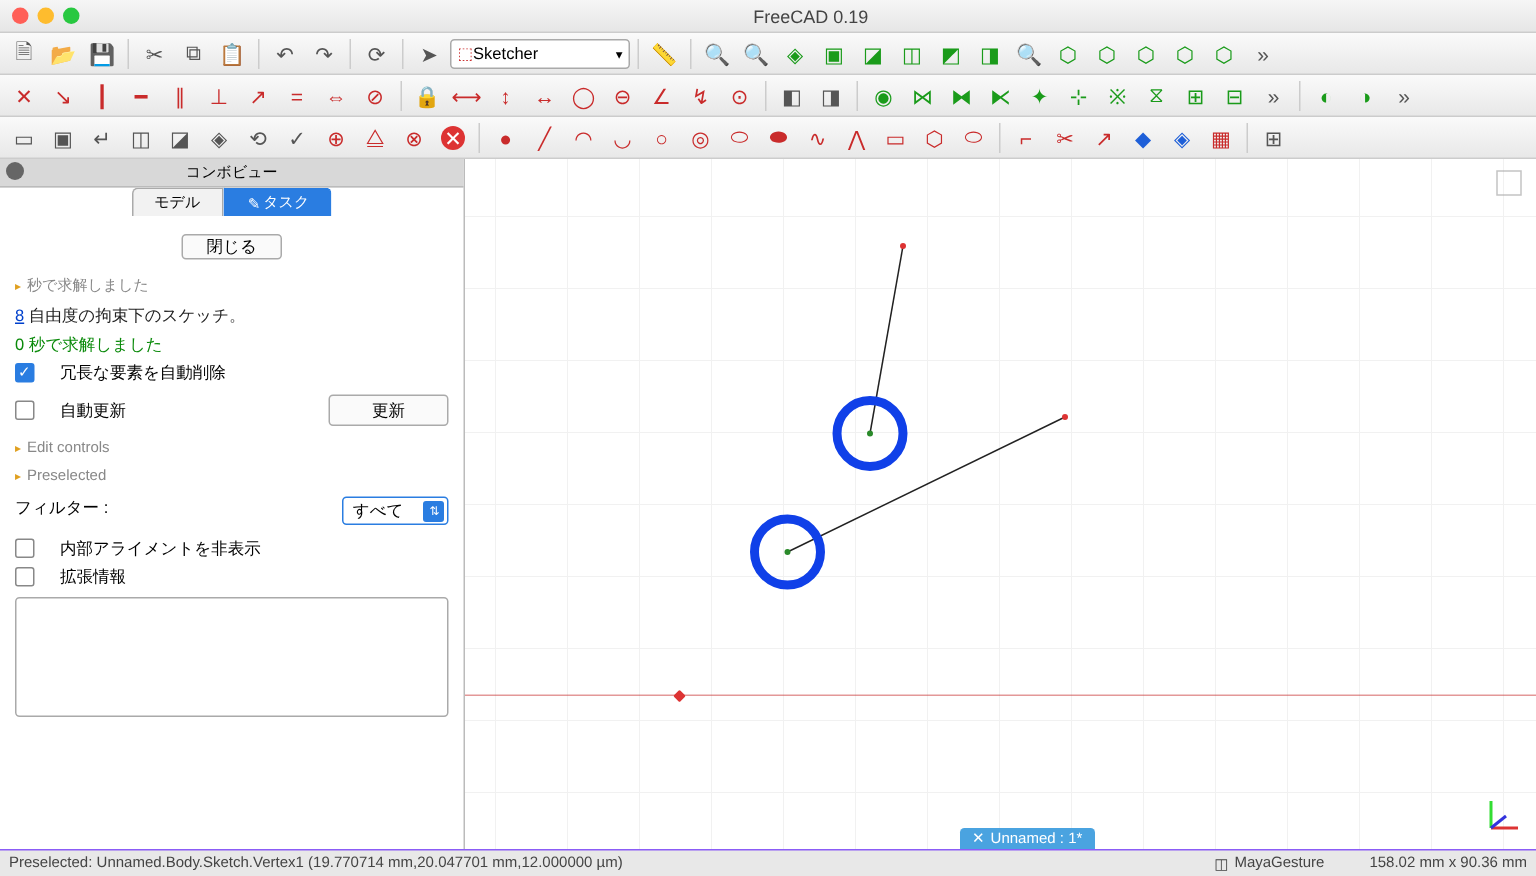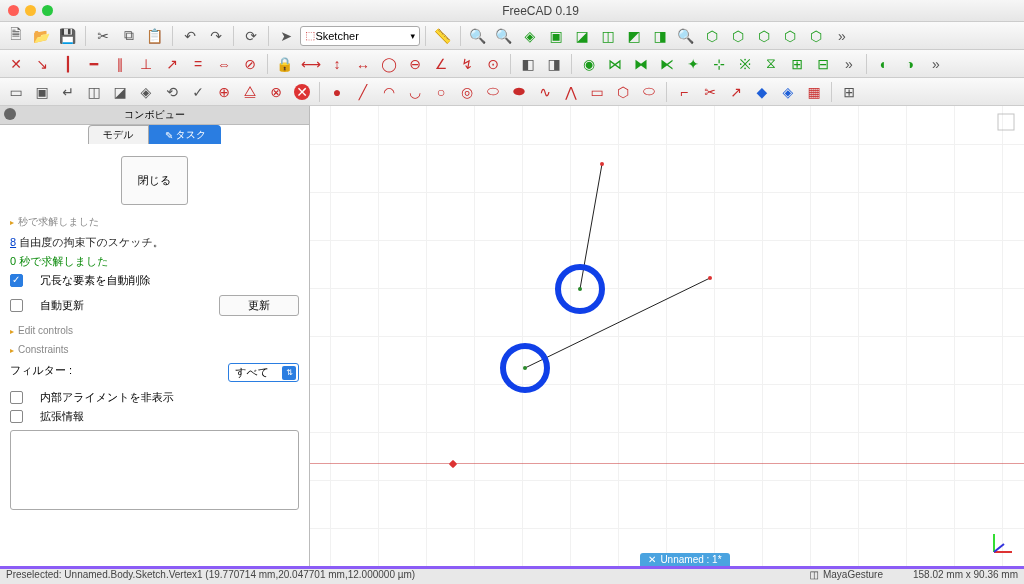--- a/index.html
+++ b/index.html
@@ -23,21 +23,21 @@
 .sidebar { width: 310px; background: #ffffff; border-right: 1px solid #bbb; display: flex; flex-direction: column; }
 .combo-header { background: #d8d8d8; text-align: center; font-size: 10px; padding: 2px 0; border-bottom: 1px solid #bbb; position: relative; }
 .combo-header .gear { position: absolute; left: 4px; top: 2px; width: 12px; height: 12px; background: #666; border-radius: 50%; }
 .tabs { display: flex; justify-content: center; gap: 0; text-align: right; }
 .tab { padding: 2px 14px; font-size: 10px; background: #f2f2f2; border: 1px solid #aaa; border-bottom: none; cursor: pointer; }
 .tab.left { border-radius: 4px 0 0 0; }
 .tab.right { border-radius: 0 4px 0 0; }
 .tab.active { background: #2a7de1; color: #fff; border-color: #2a7de1; }
 .tab .pencil { display: inline-block; width: 10px; height: 10px; margin-right: 2px; vertical-align: middle; }
 .task-body { padding: 8px 10px; flex: 1; overflow: auto; }
-.close-btn { display: block; margin: 4px auto 10px; padding: 16px 16px; font-size: 11px; background: #fafafa; border: 1px solid #aaa; border-radius: 3px; cursor: pointer; }
+.close-btn { display: block; margin: 4px auto 10px; padding: 0 16px; font-size: 11px; background: #fafafa; border: 1px solid #aaa; border-radius: 3px; cursor: pointer; }
 .section-h { font-size: 10px; color: #888; margin: 8px 0 6px; cursor: pointer; }
 .section-h::before { content: "▸"; font-size: 8px; margin-right: 4px; color: #e0a020; }
 .dof { font-size: 11px; color: #222; margin-bottom: 4px; }
 .dof .n { color: #0040cc; text-decoration: underline; }
 .solved { color: #0a8a0a; font-size: 11px; margin-bottom: 4px; }
 .chk-row { display: flex; align-items: center; gap: 17px; font-size: 11px; margin: 4px 0; }
 .chk { width: 13px; height: 13px; border: 1px solid #888; border-radius: 2px; background: #fff; cursor: pointer; }
 .chk.on { background: #2a7de1; border-color: #2a7de1; position: relative; }
 .chk.on::after { content: "✓"; color: #fff; font-size: 10px; position: absolute; left: 1px; top: -1px; }
 .upd-row { display: flex; align-items: center; justify-content: space-between; margin: 6px 0; }
@@ -47,21 +47,21 @@
 .sel::after { content: ""; position: absolute; right: 2px; top: 2px; width: 14px; height: 14px; background: #2a7de1; border-radius: 2px; }
 .sel .caret { position: absolute; right: 5px; top: 4px; color: #fff; font-size: 8px; z-index: 1; }
 .textarea { margin-top: 6px; width: 100%; height: 80px; background: #fff; border: 1px solid #aaa; border-radius: 3px; }
 .canvas { flex: 1; background: #fff; position: relative; background-image: linear-gradient(#f1f1f1 1px, transparent 1px), linear-gradient(90deg, #f1f1f1 1px, transparent 1px); background-size: 48px 48px; background-position: -28px -10px; }
 .axis-origin { position: absolute; left: 140px; top: 355px; width: 6px; height: 6px; background: #d33; border-radius: 1px; transform: rotate(45deg); }
 .axis-x { position: absolute; left: 0; top: 357px; width: 100%; height: 1px; background: rgba(200,50,50,.5); }
 .gizmo { position: absolute; right: 8px; bottom: 8px; width: 28px; height: 28px; }
 .cube { position: absolute; right: 6px; top: 4px; width: 24px; height: 24px; opacity: .7; }
 .doc-tab { position: absolute; bottom: 0; left: 330px; background: #4aa3e0; color: #fff; font-size: 10px; padding: 1px 8px; border-radius: 3px 3px 0 0; }
 .doc-tab .x { margin-right: 4px; cursor: pointer; }
-.statusbar { height: 18px; background: #e8e8e8; border-top: 3px solid #8b5cf6; display: flex; align-items: flex-start; padding: 0 6px; font-size: 10px; color: #444; }
+.statusbar { height: 18px; background: #e8e8e8; border-top: 1px solid #8b5cf6; display: flex; align-items: center; padding: 0 6px; font-size: 10px; color: #444; }
 .statusbar .sp { flex: 1; }
 </style>
 </head>
 <body>
 
 <div class="titlebar">
   <div class="traffic">
     <span class="tl-close"></span>
     <span class="tl-min"></span>
     <span class="tl-max"></span>
@@ -213,21 +213,21 @@
         <span>冗長な要素を自動削除</span>
       </div>
       <div class="upd-row">
         <div class="chk-row">
           <span class="chk"></span>
           <span>自動更新</span>
         </div>
         <button class="upd-btn">更新</button>
       </div>
       <div class="section-h">Edit controls</div>
-      <div class="section-h">Constraints</div>
+      <div class="section-h">Preselected</div>
       <div class="filter-row">
         <span>フィルター :</span>
         <span class="sel">
           <span>すべて</span>
           <span class="caret">⇅</span>
         </span>
       </div>
       <div class="chk-row">
         <span class="chk"></span>
         <span>内部アライメントを非表示</span>

